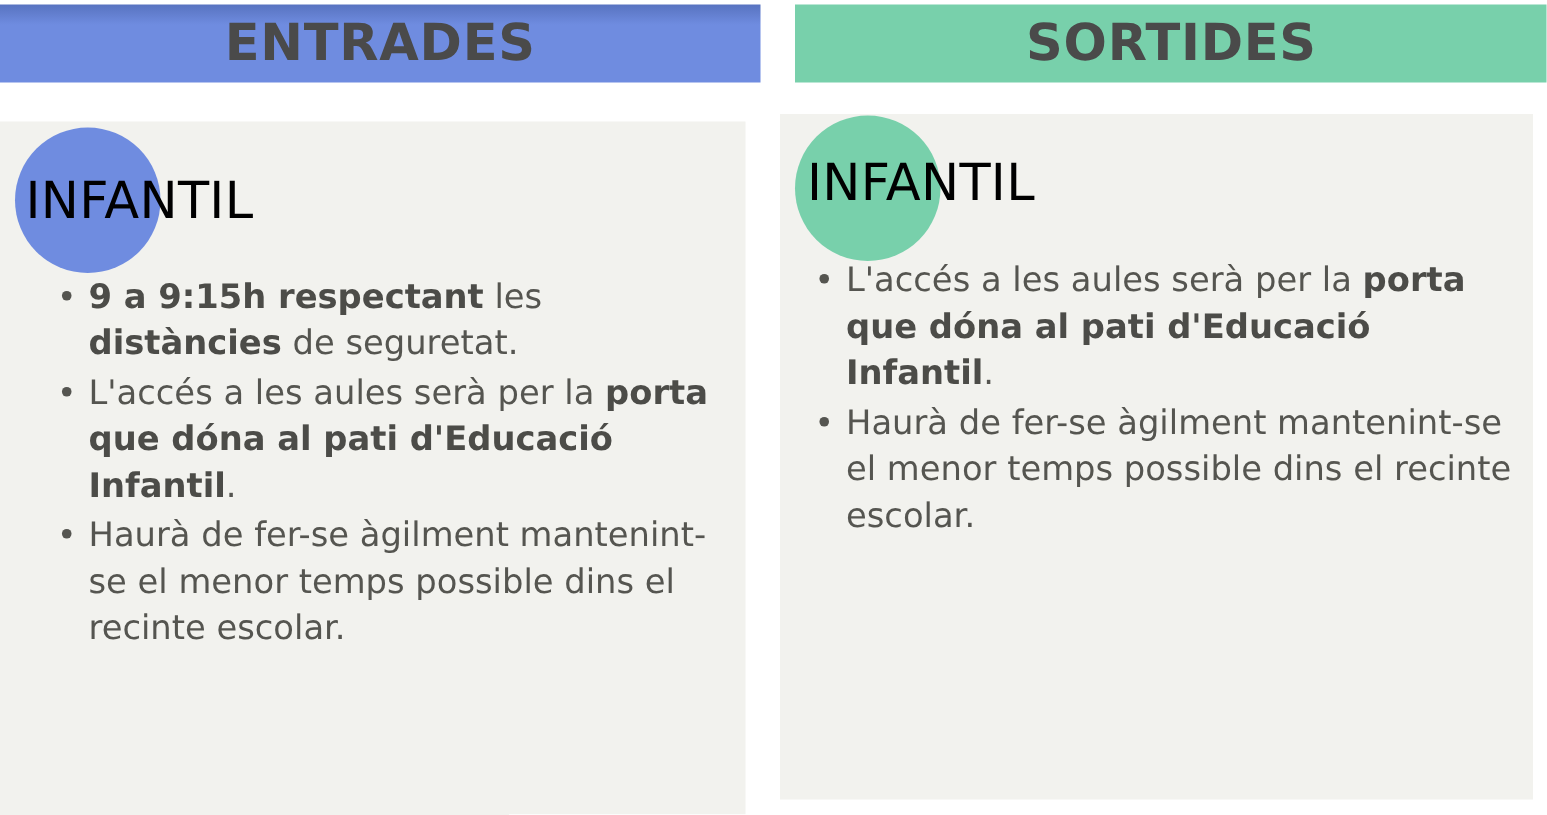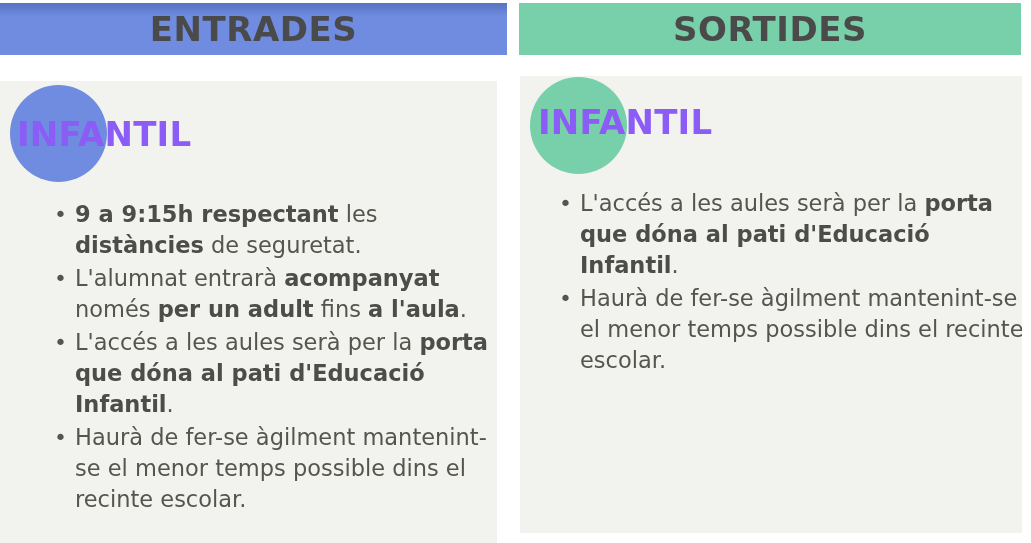--- a/index.html
+++ b/index.html
@@ -39,20 +39,21 @@
     box-sizing: border-box;
   }
   .column.left  .panel-header { left: 0px; width: 507px; }
   .column.right .panel-header { left: 4px; width: 502px; }
 
   .panel-header.blue {
     background: linear-gradient(to bottom, #5873c0 0%, #6f8ce0 26%, #6f8ce0 100%);
   }
   .panel-header.green {
     background: #78d0ab;
+    margin-left: 11px;
   }
 
   .panel-title {
     font-size: 34px;
     font-weight: 700;
     letter-spacing: 0.5px;
     color: #4a4a4a;
     white-space: nowrap;
   }
 
@@ -85,32 +86,32 @@
     background: #6f8ce0;
   }
   .column.right .heading-circle {
     left: 10px; top: 1px; width: 97px; height: 97px;
     background: #78d0ab;
   }
 
   .section-heading {
     position: absolute;
     font-size: 34px;
-    font-weight: 700;
-    color: #8b5cf6;
+    font-weight: 400;
+    color: #000000;
     letter-spacing: 0.2px;
     white-space: nowrap;
   }
   .column.left .section-heading  { left: 17px; top: 33px; }
   .column.right .section-heading { left: 18px; top: 26px; }
 
   
   ul.bullets {
     position: absolute;
-    margin: 16px;
+    margin: 0;
     padding: 0;
     list-style: none;
   }
   .column.left ul.bullets  { left: 33px; top: 102px; width: 450px; }
   .column.right ul.bullets { left: 18px; top: 96px; width: 482px; }
 
   ul.bullets > li {
     position: relative;
     padding-left: 26px;
     margin: 0 0 2px 0;
@@ -146,21 +147,20 @@
 
     <div class="panel-body">
 
       <div class="section-heading-wrap">
         <div class="heading-circle"></div>
         <div class="section-heading">INFANTIL</div>
       </div>
 
       <ul class="bullets">
           <li><b> 9 a 9:15h respectant</b><span> les </span><b>distàncies</b><span> de seguretat.</span></li>
-          <li><span>L'alumnat entrarà </span><b>acompanyat</b><span> només </span><b>per un adult</b><span> fins </span><b>a l'aula</b><span>.</span></li>
           <li><span>L'accés a les aules serà per la </span><b>porta que dóna al pati d'Educació Infantil</b><span>.</span></li>
           <li><span>Haurà de fer-se àgilment mantenint-se el menor temps possible dins el recinte escolar.</span></li>
         </ul>
 
     </div>
   </div>
 
   <div class="column right">
 
     <div class="panel-header green">

